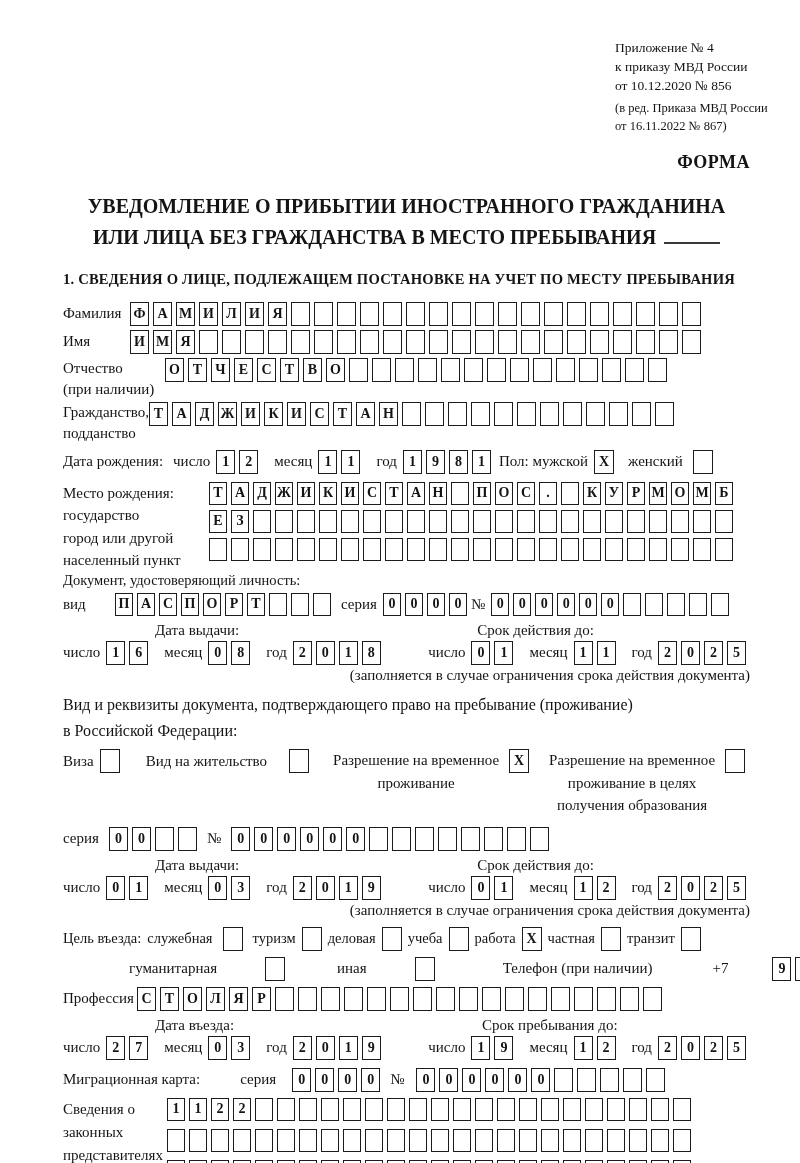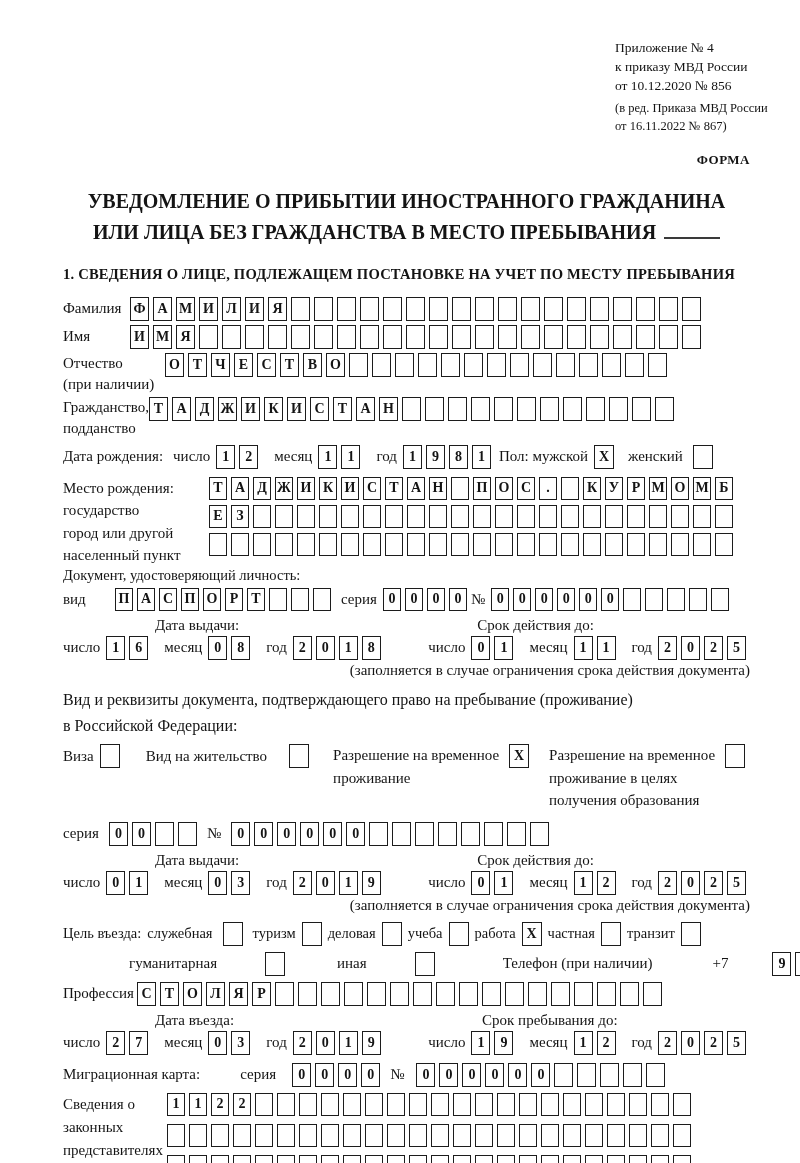--- a/index.html
+++ b/index.html
@@ -6,21 +6,21 @@
   .page {
     position:relative; width:800px; min-height:1163px; margin:0 auto;
     background:#ffffff; color:#141414; box-sizing:border-box;
     padding:38px 50px 24px 63px;
     font-family:"Liberation Serif", serif; font-size:15px;
   }
   
   .appendix { margin-left:552px; width:195px; font-size:13.5px; line-height:1.42; }
   .appendix .rev { font-size:12.5px; }
   .appendix .rev.first { margin-top:5px; }
-  .forma { text-align:right; font-weight:bold; font-size:13px; margin-top:16px; letter-spacing:.5px; }
+  .forma { text-align:right; font-weight:bold; font-size:18px; margin-top:16px; letter-spacing:.5px; }
   
   .title { text-align:center; font-weight:bold; font-size:20px; margin-top:18px; line-height:1.55; }
   .tline { display:inline-block; width:56px; border-bottom:2px solid #3a3a3a; height:12px; margin-left:8px; }
   .sec1 { font-weight:bold; font-size:14.6px; margin-top:18px; letter-spacing:.2px; }
   
   .row { display:flex; align-items:center; margin-top:4px;font-family:Liberation Serif, serif; }
   .row.top { align-items:flex-start; }
   .lbl { font-size:15px; flex:none; }
   .lbl2 { line-height:21px; }
   .cells { display:flex; flex:none; }
@@ -39,21 +39,21 @@
   .w67 { width:67px; } .w102 { width:102px; } .w86 { width:86px; }
   .w146 { width:146px; line-height:22.5px; } .w52 { width:52px; }
   .w104 { width:104px; line-height:23px; }
   .doc-head { font-weight:normal; font-size:14.5px; }
   .dg { display:flex; align-items:center; }
   .dg .w { margin:0 6px 0 12px; }
   .dg .w.first { margin-left:0; }
   .dates-header { display:flex; margin-top:6px; font-size:15px; }
   .note { font-size:15px; text-align:right; margin-top:2px; }
   .intro { margin-top:8px; font-size:16px; line-height:1.6; }
-  .opt-lbl { text-align:left; line-height:1.5; font-size:15px; }
+  .opt-lbl { text-align:center; line-height:1.5; font-size:15px; }
   .gap6 { margin-left:6px; } .gap10 { margin-left:10px; } .gap14 { margin-left:14px; }
   .stack { display:flex; flex-direction:column; }
 </style>
 </head>
 <body>
 
 <div class="page">
 
   <div class="appendix">
     <div>Приложение № 4</div>

